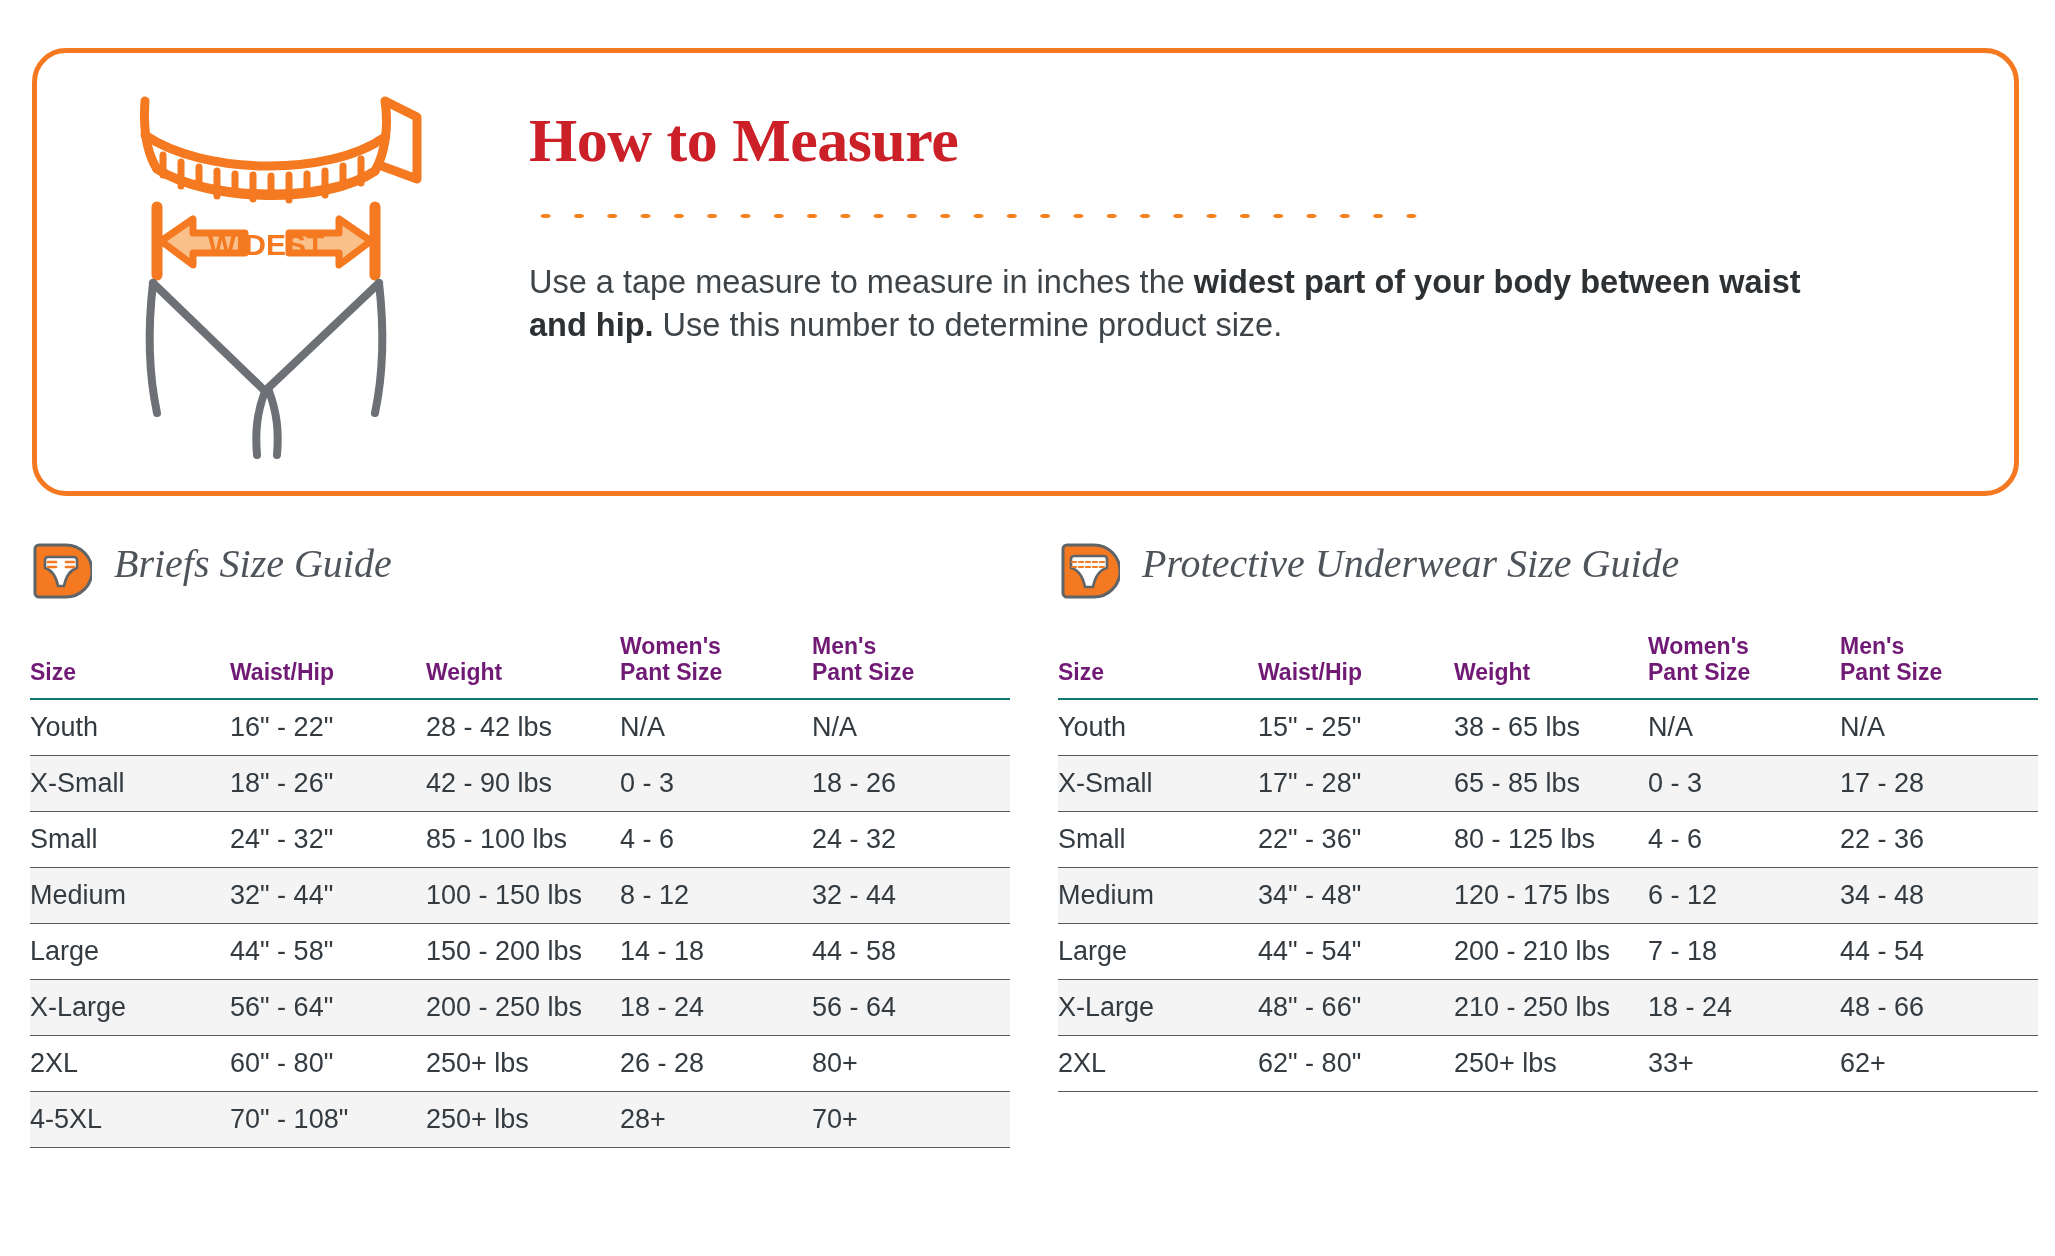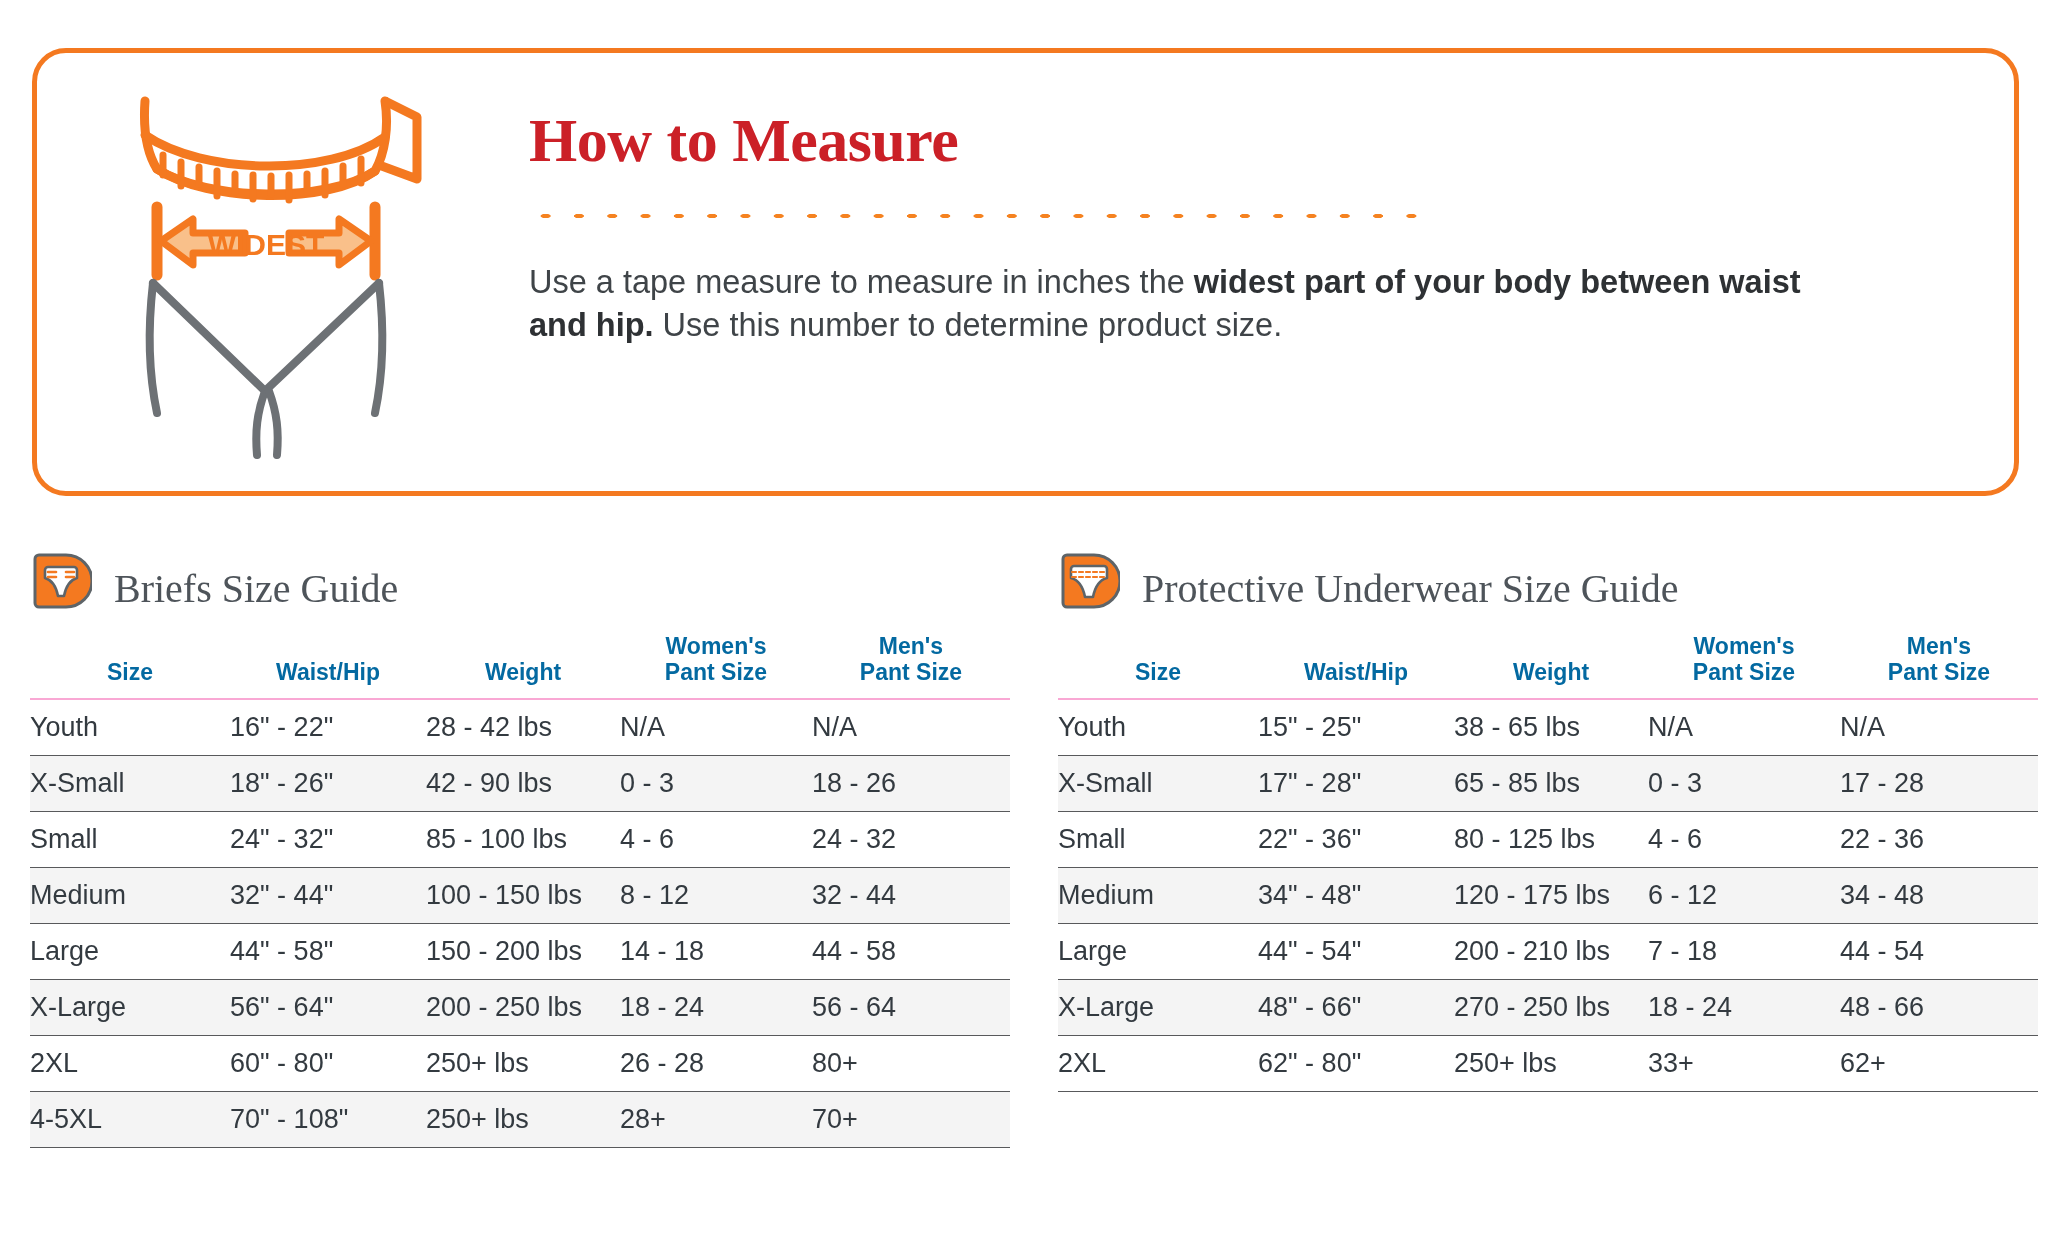--- a/index.html
+++ b/index.html
@@ -77,22 +77,23 @@
   
   .guide {
     position: absolute;
     top: 540px;
   }
   .guide.left  { left: 30px;  width: 980px; }
   .guide.right { left: 1058px; width: 980px; }
 
   .guide-head {
     display: flex;
-    align-items: flex-end;
+    align-items: flex-start;
     height: 72px;
+    font-style: italic;
   }
   .guide-icon {
     width: 62px;
     height: 62px;
     flex: 0 0 62px;
     margin-right: 22px;
   }
   .guide-title {
     font-family: "Liberation Serif", serif;
     font-size: 40px;
@@ -101,28 +102,28 @@
     white-space: nowrap;
   }
 
   table.size-table {
     border-collapse: collapse;
     width: 100%;
     margin-top: 22px;
     table-layout: fixed;
   }
   table.size-table th {
-    text-align: center;
+    text-align: left;
     font-size: 23px;
     font-weight: bold;
-    color: #0369a1;
+    color: #701a75;
     line-height: 1.12;
     padding: 0 0 12px 0;
     vertical-align: bottom;
-    border-bottom: 2px solid #f9a8d4;
+    border-bottom: 2px solid #0f766e;
   }
   table.size-table td {
     font-size: 27px;
     font-weight: 400;
     color: #333A40;
     padding: 0;
     height: 55px;
     vertical-align: middle;
     border-bottom: 1.5px solid #58595B;
     white-space: nowrap;
@@ -391,21 +392,21 @@
         <tr>
           <td>Large</td>
           <td>44" - 54"</td>
           <td>200 - 210 lbs</td>
           <td>7 - 18</td>
           <td>44 - 54</td>
         </tr>
         <tr>
           <td>X-Large</td>
           <td>48" - 66"</td>
-          <td>270 - 250 lbs</td>
+          <td>210 - 250 lbs</td>
           <td>18 - 24</td>
           <td>48 - 66</td>
         </tr>
         <tr>
           <td>2XL</td>
           <td>62" - 80"</td>
           <td>250+ lbs</td>
           <td>33+</td>
           <td>62+</td>
         </tr>

